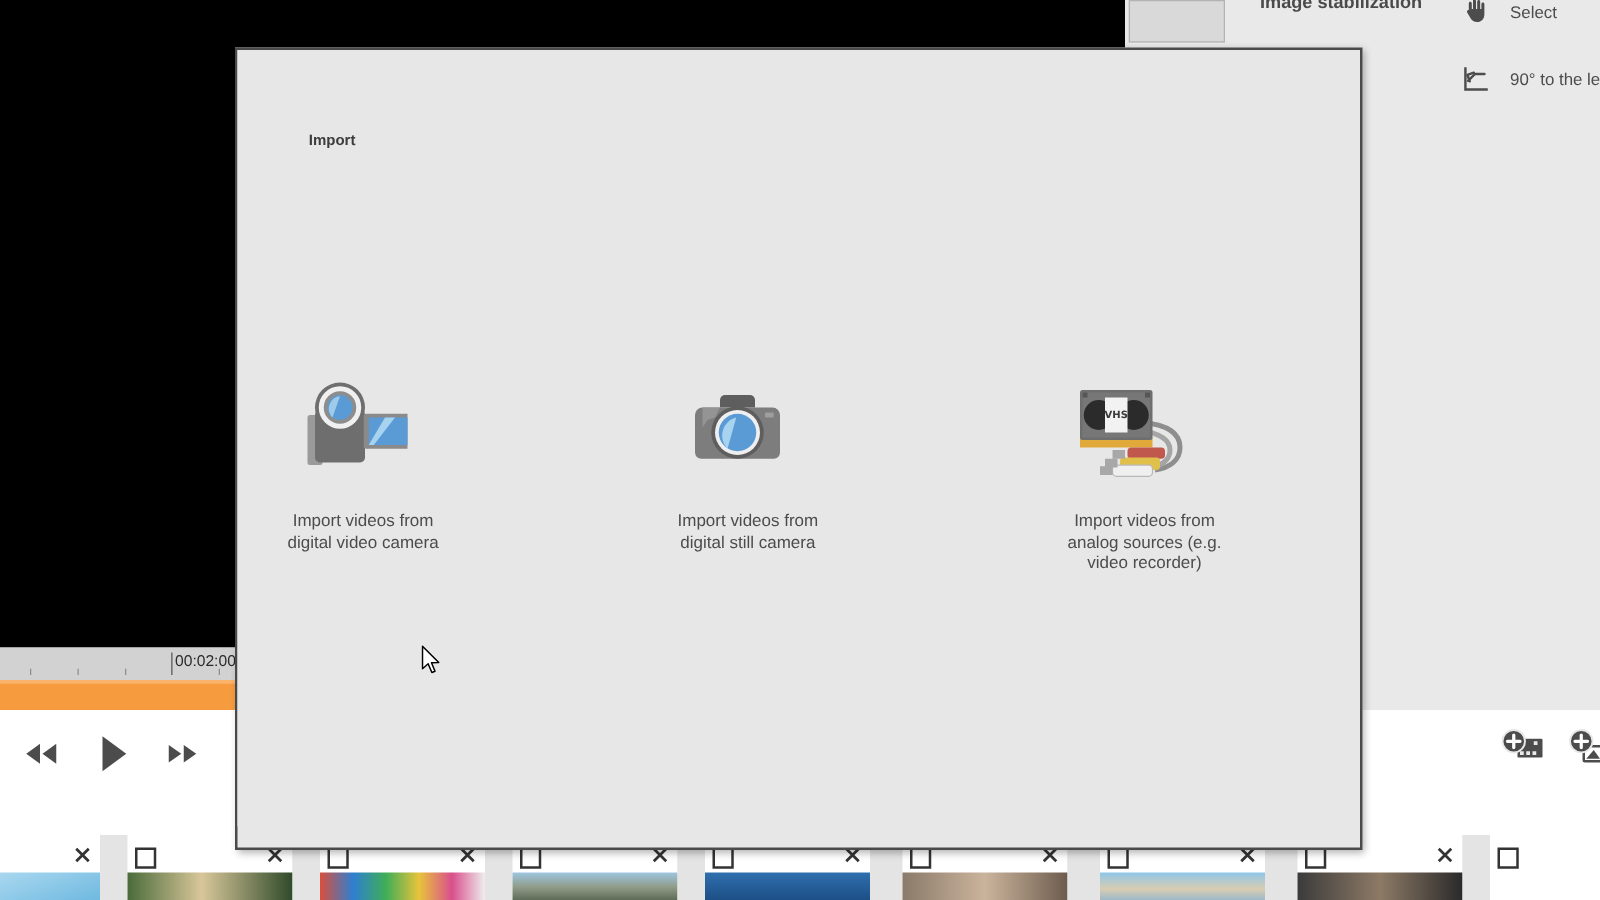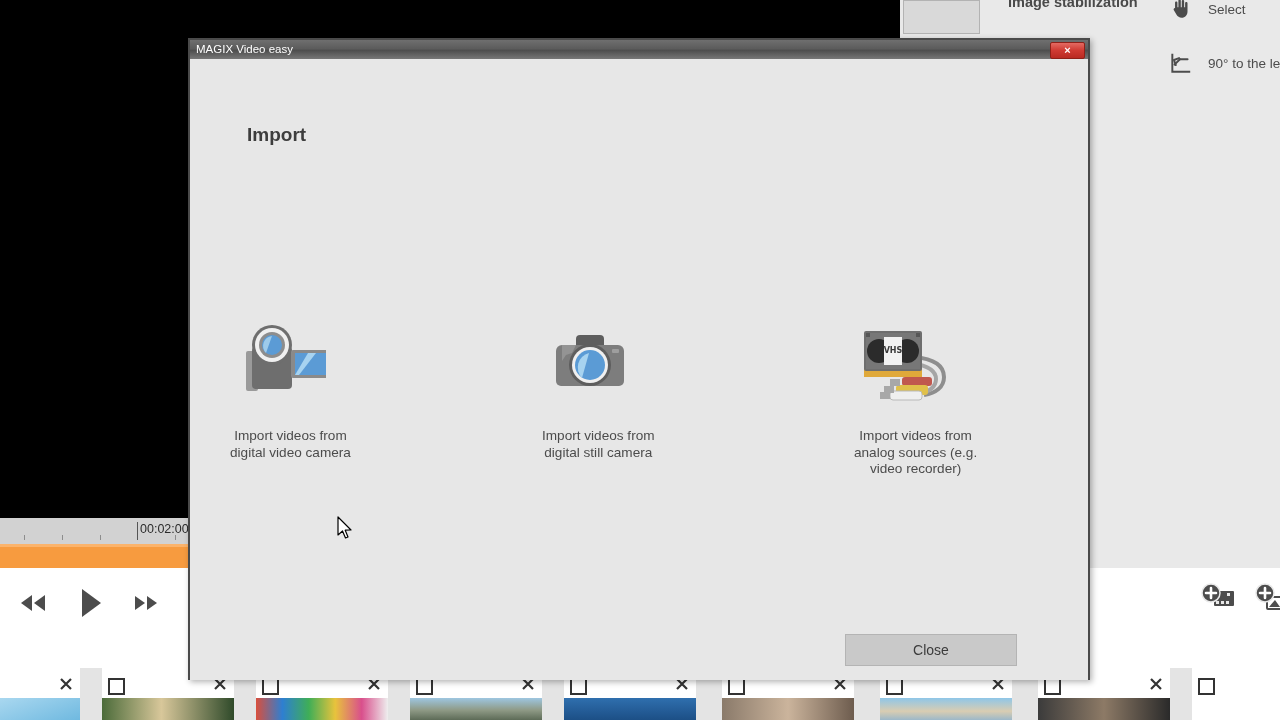--- a/index.html
+++ b/index.html
@@ -210,21 +210,21 @@
 
   .dialog-body {
     position: relative;
     height: 621px;
     background: #e7e7e7;
   }
 
   .dlg-heading {
     position: absolute;
     left: 57px; top: 65px;
-    font-size: 19px;
+    font-size: 12px;
     font-weight: bold;
     color: #3d3d3d;
   }
   .dlg-sub {
     position: absolute;
     left: 57px; top: 112px;
     font-size: 14.5px;
     color: #4a4a4a;
   }
 
@@ -447,26 +447,20 @@
         <rect x="13" y="15" width="20" height="12" rx="1" fill="none" stroke="#4c4c4c" stroke-width="2"></rect>
         <polygon points="15,25 21,18 26,25" fill="#4c4c4c"></polygon>
         <circle cx="11" cy="11" r="9" fill="#4c4c4c" stroke="#e8e8e8" stroke-width="1.5"></circle>
         <path d="M11 6 v10 M6 11 h10" stroke="#fff" stroke-width="2.6" stroke-linecap="round"></path>
       </svg>
     </span>
   </div>
 
   <div class="dialog">
 
-    <div class="titlebar">
-      <span class="title-text">MAGIX Video easy</span>
-      <div class="close-x">
-        <span>×</span>
-      </div>
-    </div>
 
     <div class="dialog-body">
 
       <div class="dlg-heading">Import</div>
 
       <div class="options">
 
         <div class="option">
           <div class="option-icon">
             <svg width="96" height="78" viewBox="0 0 96 78">
@@ -526,21 +520,20 @@
               <rect x="26" y="75" width="10" height="7" fill="#a8a8a8"></rect>
             </svg>
           </div>
           <div class="option-label">Import videos from
 analog sources (e.g.
 video recorder)</div>
         </div>
 
       </div>
 
-      <button class="close-btn">Close</button>
     </div>
   </div>
 
   <span class="cursor">
     <svg width="18" height="26" viewBox="0 0 18 26">
       <polygon points="1,1 1,19 5.5,15 8.5,22 11,21 8.2,14.2 14,14" fill="#ffffff" stroke="#000000" stroke-width="1.2" stroke-linejoin="round"></polygon>
     </svg>
   </span>
 
 </div>

